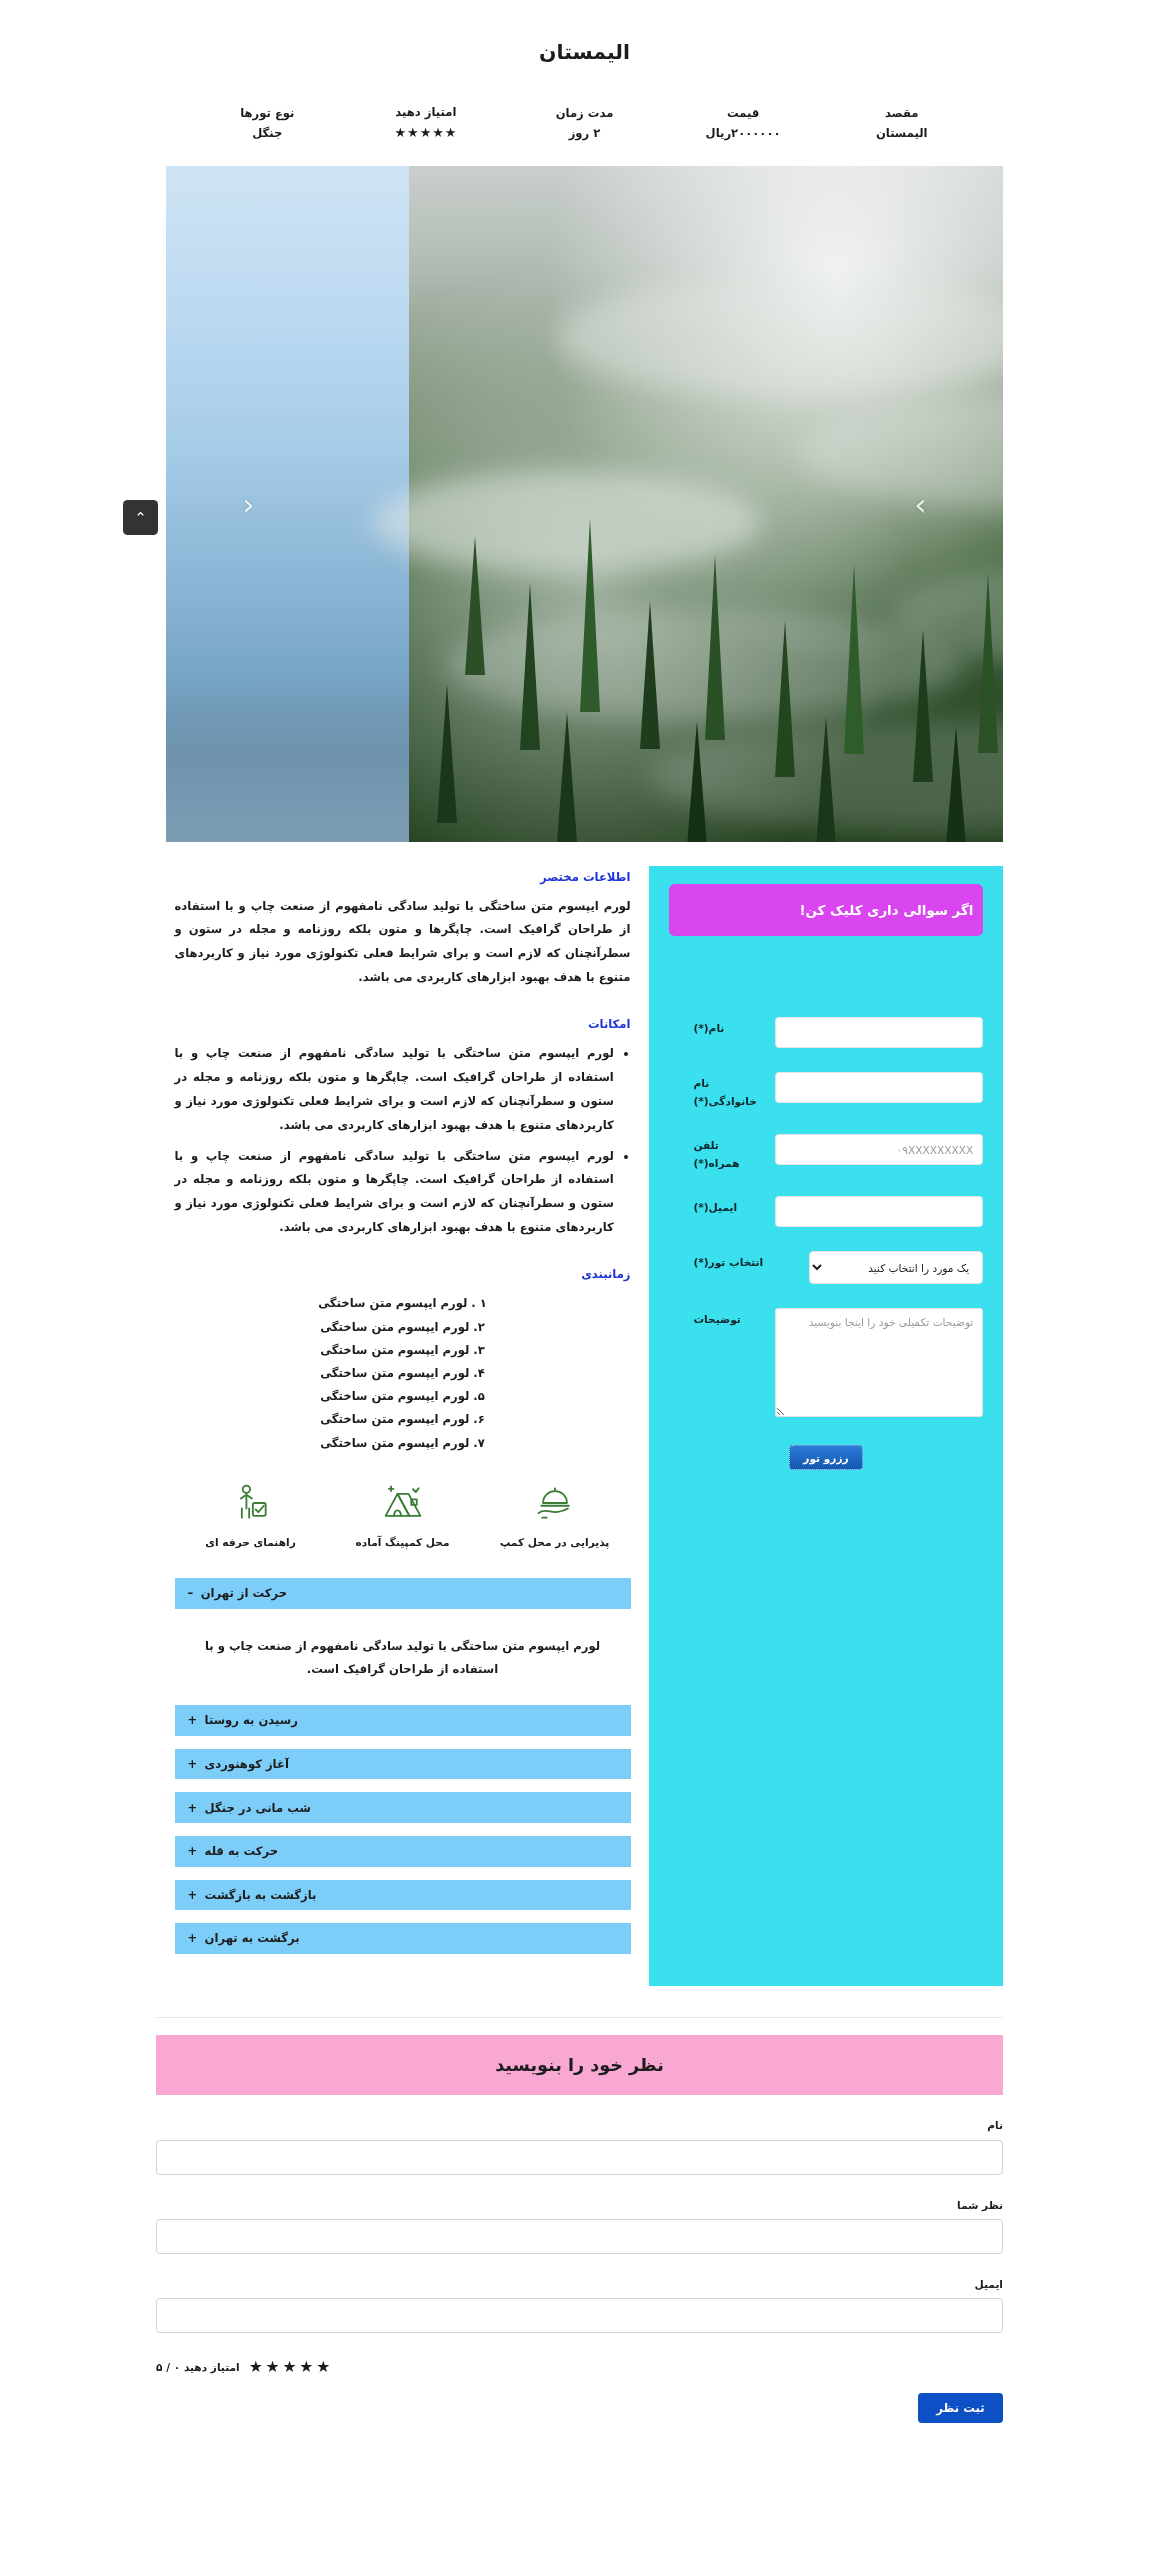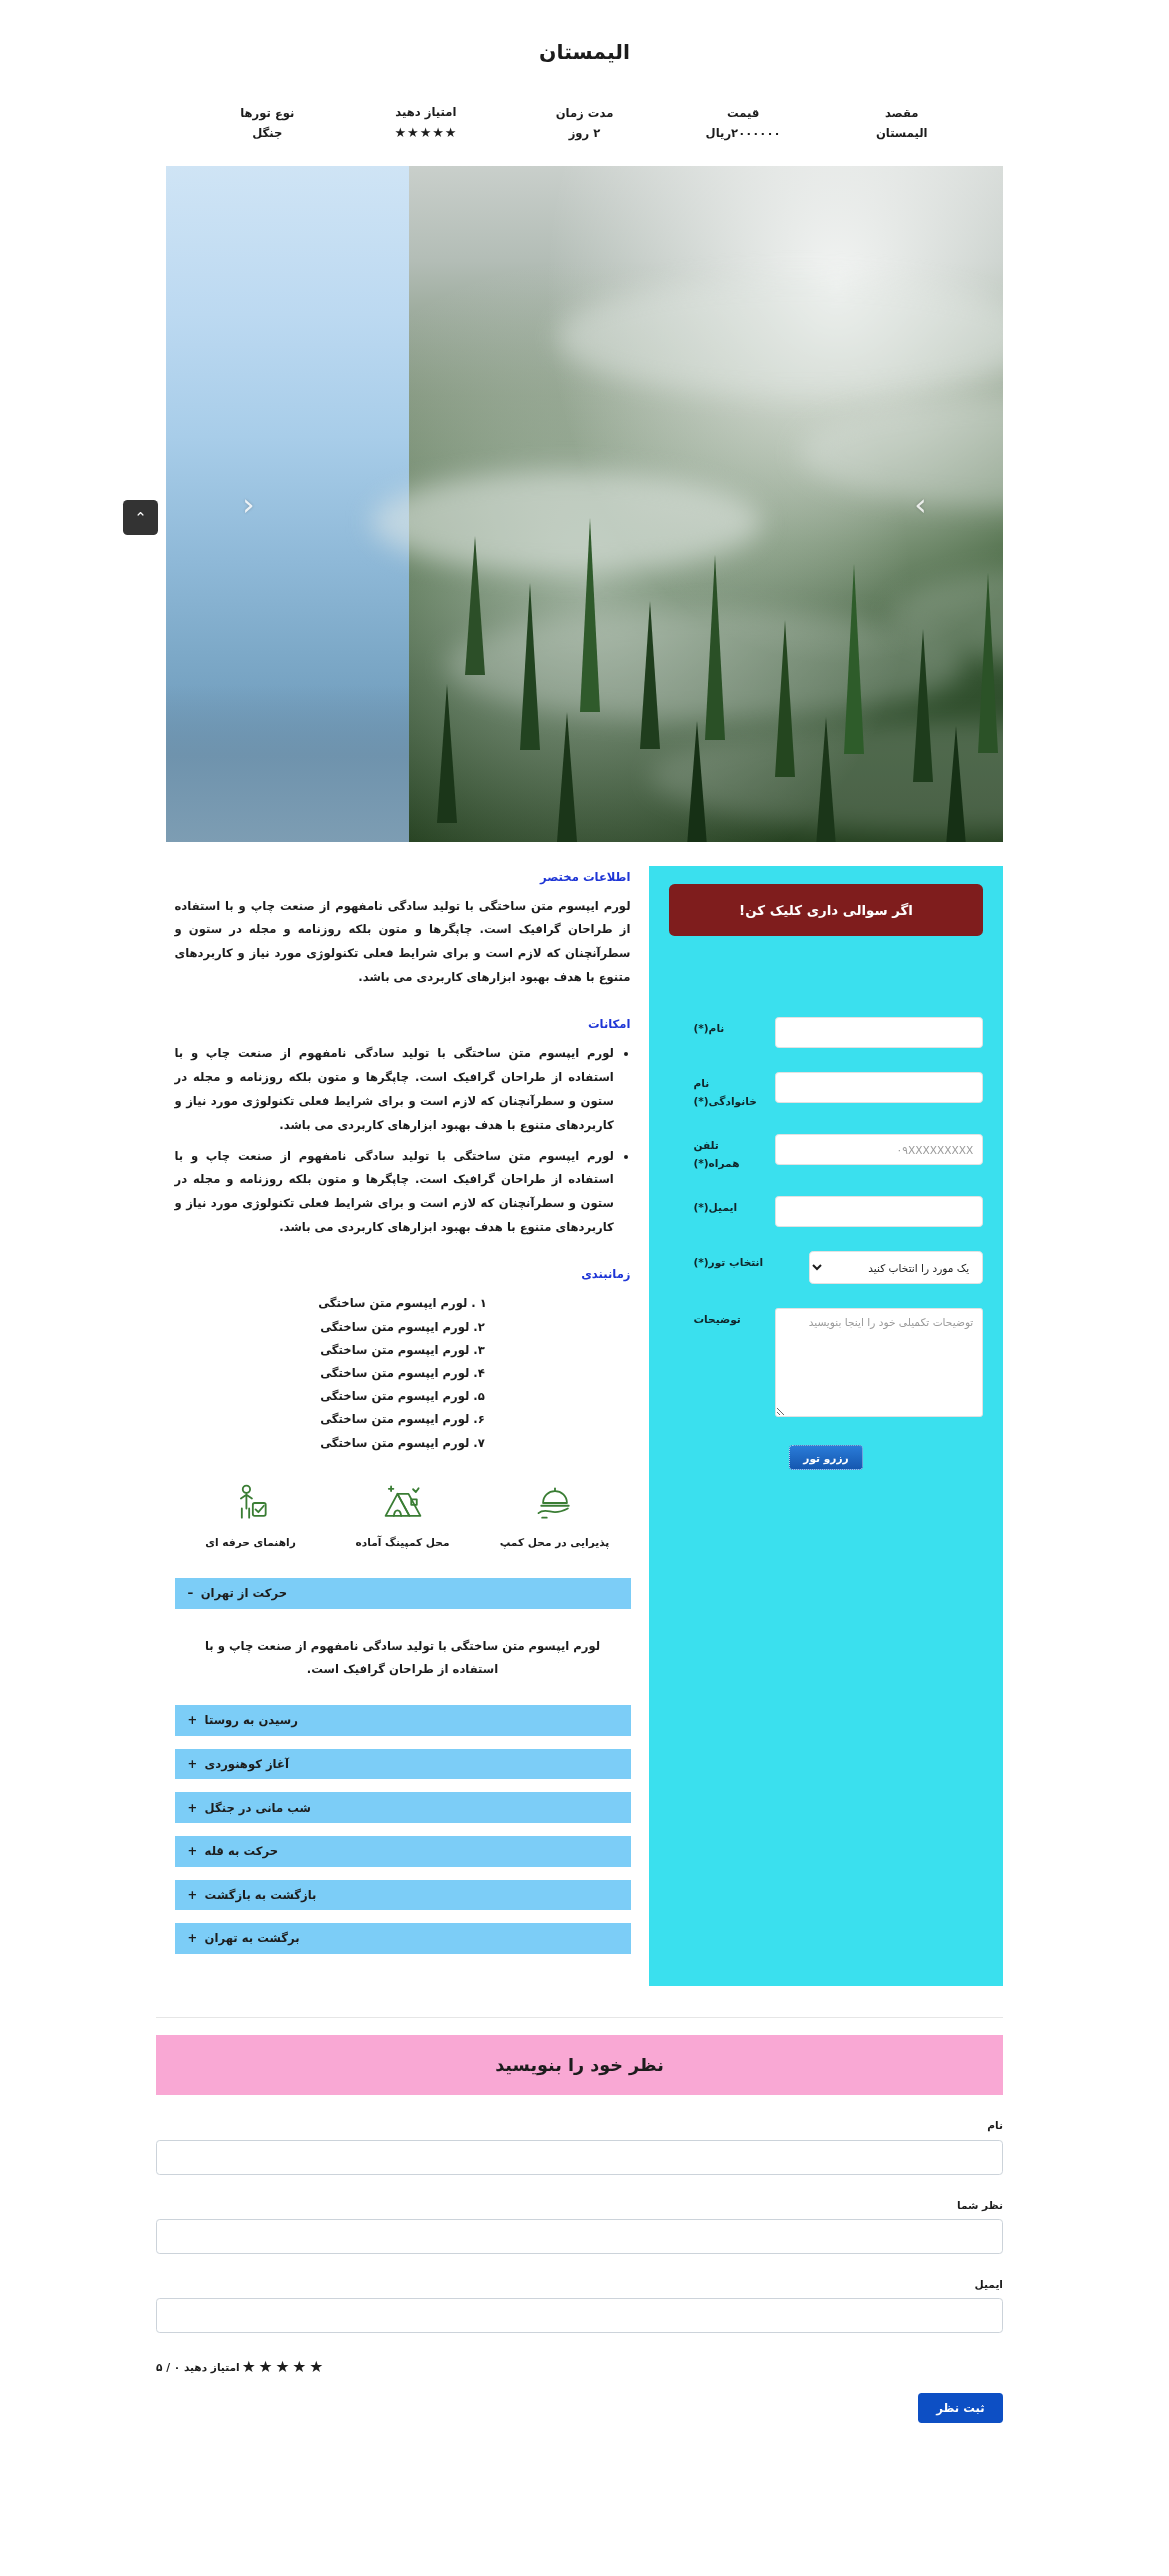--- a/index.html
+++ b/index.html
@@ -247,28 +247,28 @@
     line-height: 2.0;
     color: #1c1c1c;
     padding: 13px 7.4px 24px 7.4px;
     text-align: center;
   }
 
   
   .cta-button {
     display: block;
     width: 100%;
-    background: #7f1d1d;
+    background: #d946ef;
     color: #fff;
     border: none;
     border-radius: 5.6px;
     font-size: 13.4px;
     font-weight: 700;
     padding: 18.5px 9.3px;
-    text-align: center;
+    text-align: right;
     cursor: pointer;
     font-family: inherit;
     margin-bottom: 81px;
   }
   .field-row {
     display: flex;
     flex-direction: row;
     align-items: flex-start;
     margin-bottom: 24px;
     margin-left: 24px;
@@ -379,21 +379,21 @@
     font-size: 11px;
     font-family: inherit;
     direction: rtl;
     outline: none;
   }
   .rating-row {
     display: flex;
     flex-direction: row-reverse;
     align-items: center;
     justify-content: flex-start;
-    gap: 2px;
+    gap: 9px;
     margin-top: 24px;
   }
   .rating-label {
     font-size: 10.6px;
     font-weight: 700;
     color: #1c1c1c;
   }
   .rating-stars {
     font-size: 15.7px;
     color: #1c1c1c;

